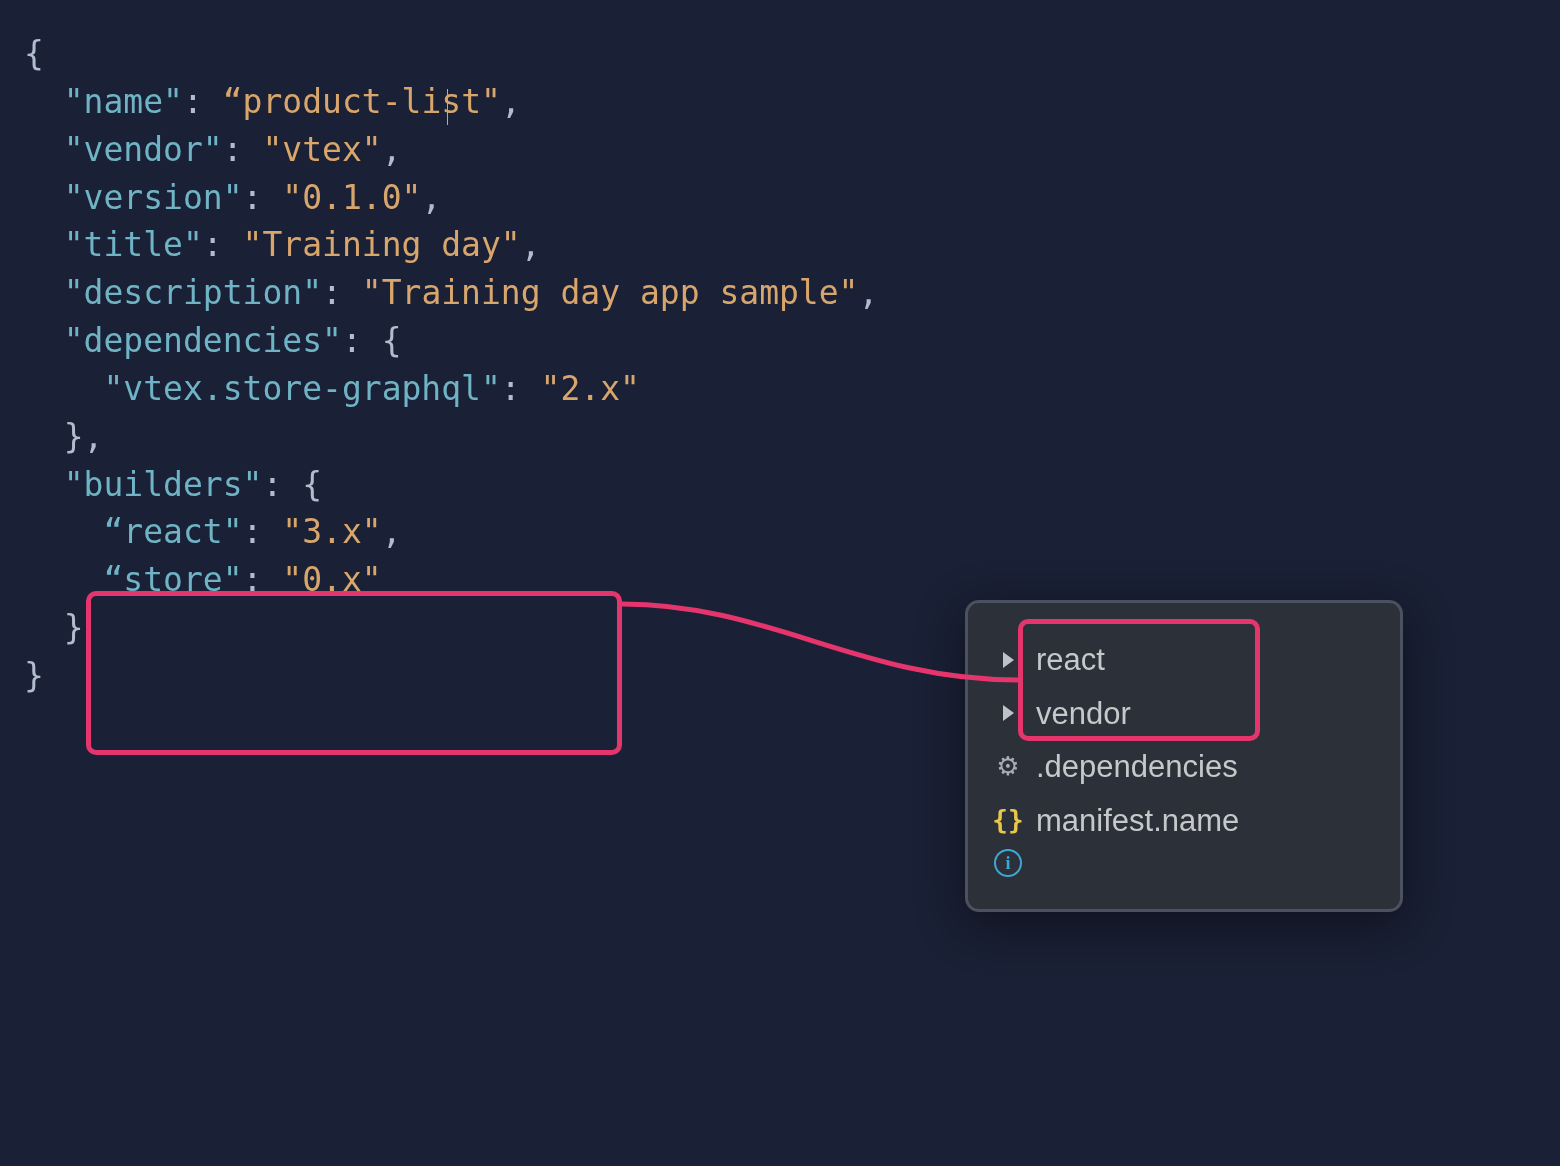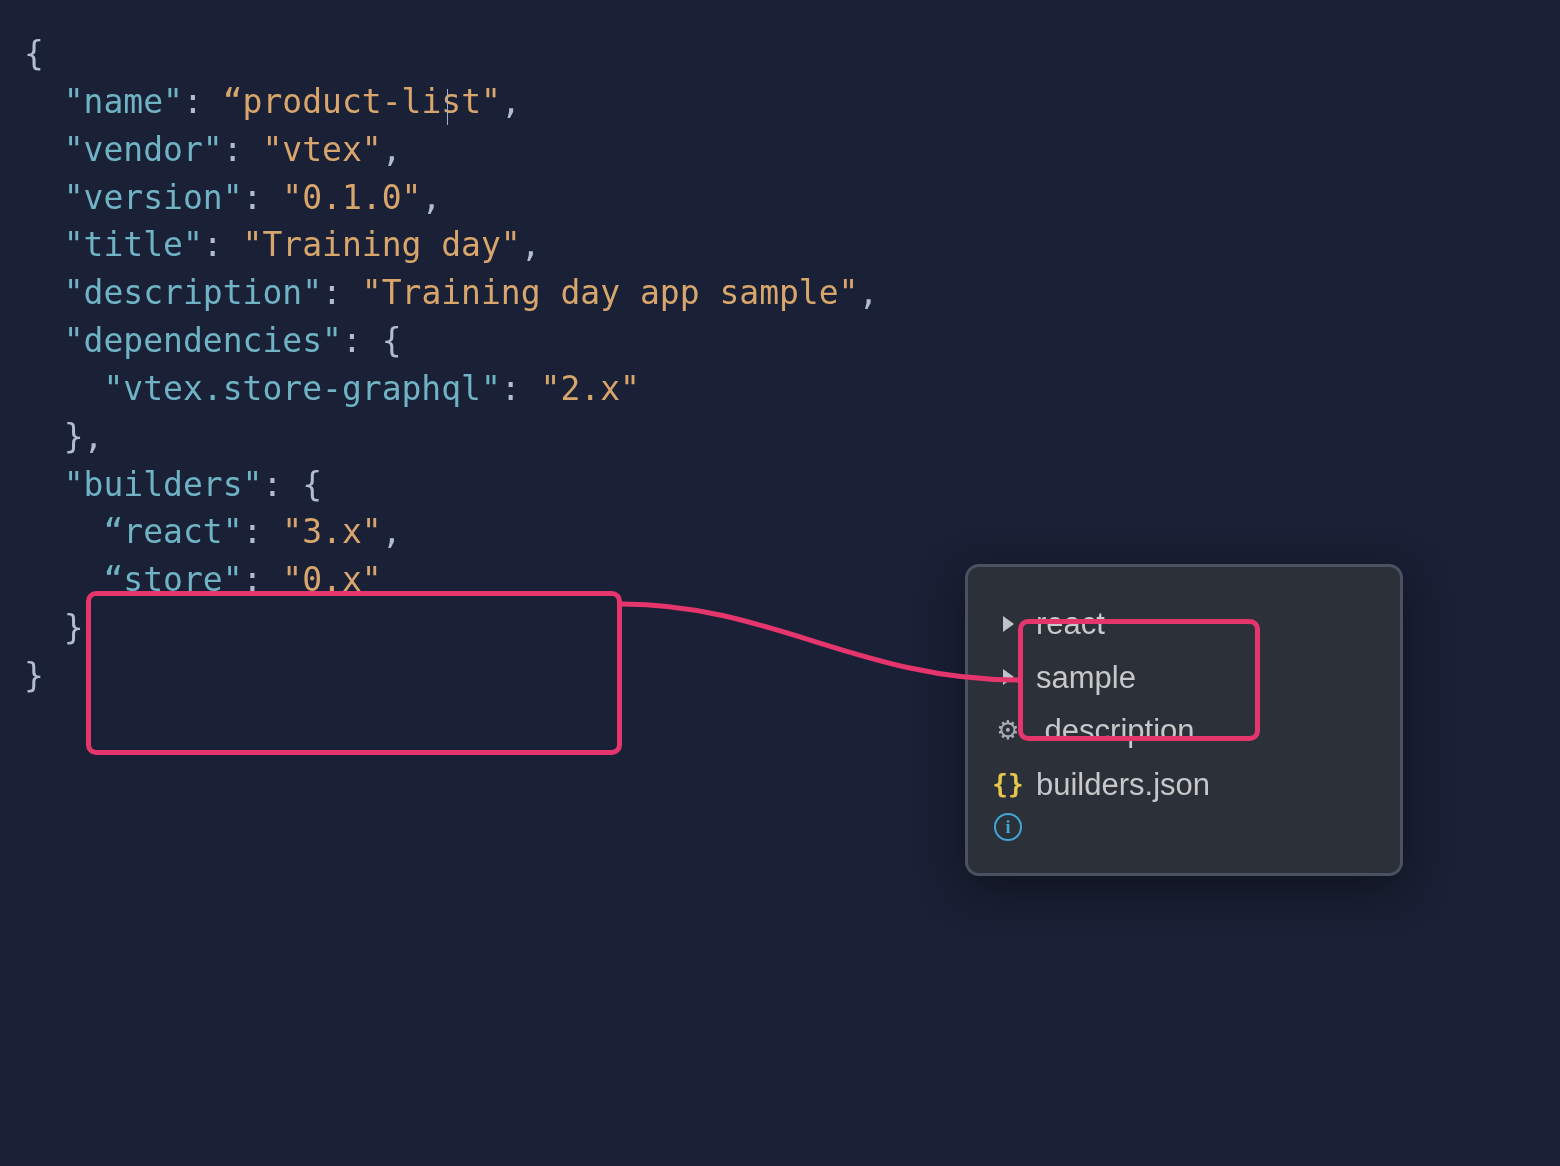--- a/index.html
+++ b/index.html
@@ -44,21 +44,21 @@
   
   svg.connector {
     position: absolute;
     overflow: visible;
     pointer-events: none;
   }
 
   
   .file-pane {
     position: absolute;
-    top: 564px;
+    top: 600px;
     left: 965px;
     width: 380px;
     background: #2c3039;
     border: 3px solid #4a5160;
     border-radius: 14px;
     padding: 30px 26px 30px 26px;
     font-family: -apple-system, "Segoe UI", Arial, sans-serif;
     font-size: 31px;
     color: #c6c8ca;
     box-shadow: 0 12px 48px rgba(0,0,0,0.45);
@@ -126,29 +126,29 @@
   <div class="file-row">
     <span class="ico">
         <span class="tri"></span>
       </span>
     <span>react</span>
   </div>
   <div class="file-row">
     <span class="ico">
         <span class="tri"></span>
       </span>
-    <span>sample</span>
+    <span>vendor</span>
   </div>
   <div class="file-row">
     <span class="ico gear">⚙</span>
-    <span>.description</span>
+    <span>.dependencies</span>
   </div>
   <div class="file-row">
     <span class="ico braces">{}</span>
-    <span>builders.json</span>
+    <span>manifest.name</span>
   </div>
   <div class="file-row">
     <span class="ico">
         <span class="info">i</span>
       </span>
   </div>
 </div>
 
 <div class="hi-box" style="top:619px; left:1018px; width:242px; height:122px;"></div>
 

